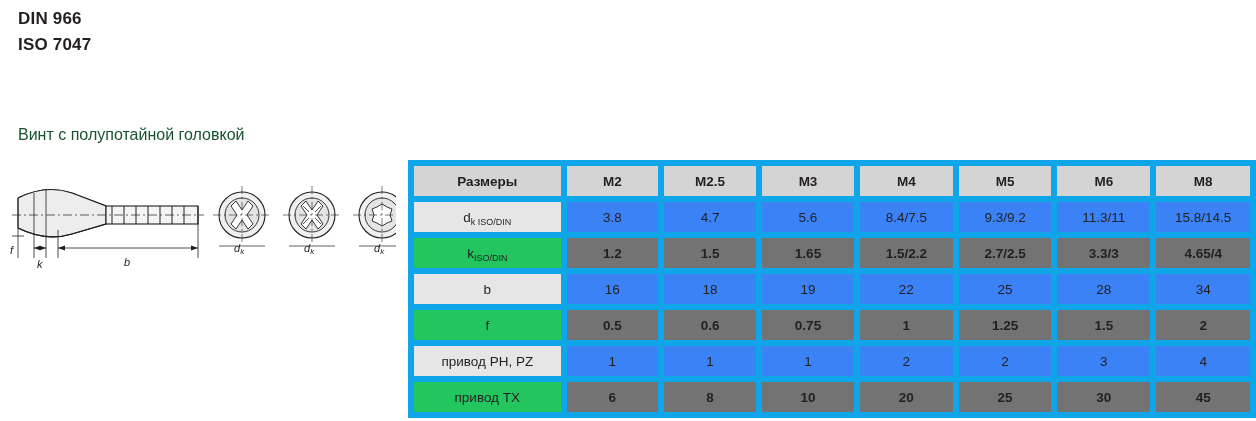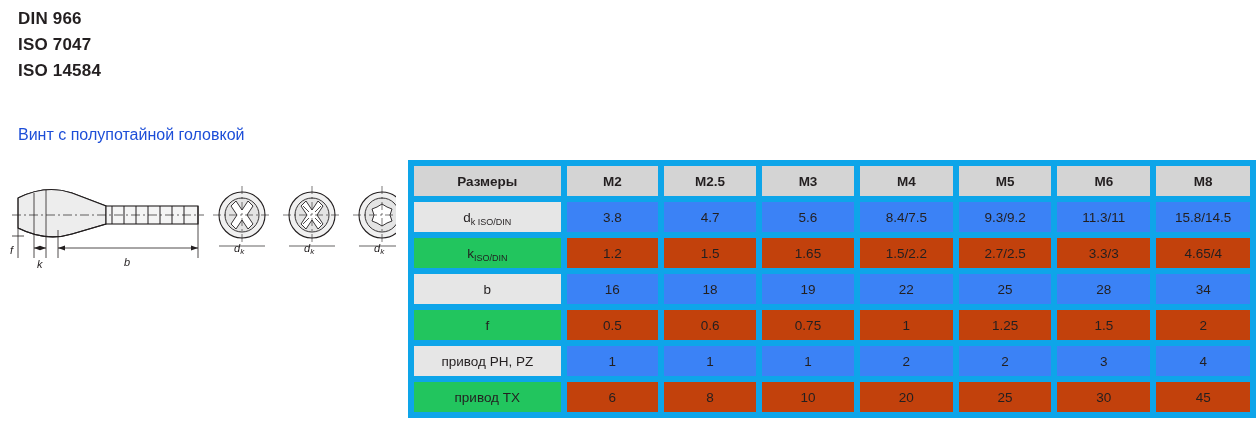--- a/index.html
+++ b/index.html
@@ -32,21 +32,21 @@
   }
   .std-list div {
     white-space: nowrap;
   }
   .subtitle {
     position: absolute;
     left: 18px;
     top: 126px;
     font-size: 16px;
     font-weight: normal;
-    color: #1d4ed8;
+    color: #14532d;
     white-space: nowrap;
   }
   
   .drawing {
     position: absolute;
     left: 6px;
     top: 160px;
     width: 390px;
     height: 120px;
   }
@@ -79,41 +79,41 @@
     width: 152px;
   }
   .spec-table td.val {
     background: #3b82f6;
     width: 96px;
   }
   .spec-table tr.alt td.rowhdr {
     background: #22c55e;
   }
   .spec-table tr.alt td.val {
-    background: #c2410c;
+    background: #737373;
+    font-weight: bold;
   }
   .sub {
     font-size: 9px;
     vertical-align: baseline;
     position: relative;
     top: 3px;
   }
   .italic-var {
     font-style: normal;
   }
 </style>
 </head>
 <body>
 
 <div class="page">
 
   <div class="std-list">
     <div>DIN 966</div>
     <div>ISO 7047</div>
-    <div>ISO 14584</div>
   </div>
 
   <div class="subtitle">Винт с полупотайной головкой</div>
 
   <div class="drawing">
     <svg width="390" height="120" viewBox="0 0 390 120" xmlns="http://www.w3.org/2000/svg">
       <g stroke="#231f20" fill="none" stroke-width="1">
 
         <g>
 

